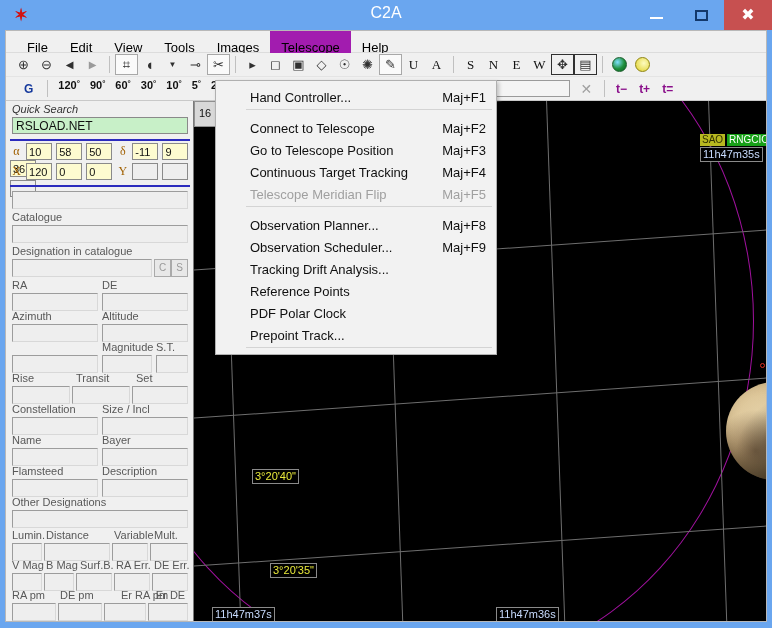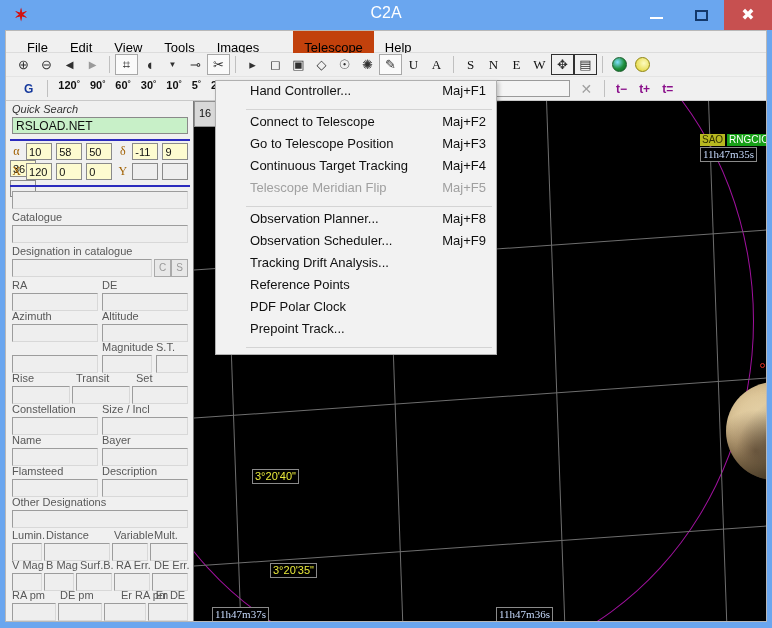--- a/index.html
+++ b/index.html
@@ -56,21 +56,21 @@
     position: absolute; left: 0; top: 0; width: 762px; height: 22px;
     background: #f0f0f0;
     border-bottom: 1px solid #dcdcdc;
     display: flex; align-items: stretch;
     padding-left: 10px;
   }
   .menu-item {
     padding: 16px 11px; display: flex; align-items: center;
     font-size: 13px; color: #000; cursor: default;
   }
-  .menu-item.open { background: #c2410c; margin-left: 23px; }
+  .menu-item.open { background: #a21caf; }
 
   
   #toolbar1 {
     position: absolute; left: 0; top: 22px; width: 762px; height: 24px;
     background: #f0f0f0; display: flex; align-items: center;
     border-bottom: 1px solid #e4e4e4;
     padding-left: 6px; overflow: hidden;
   }
   #toolbar2 {
     position: absolute; left: 0; top: 46px; width: 762px; height: 24px;
@@ -153,21 +153,21 @@
     position: absolute; left: 188px; top: 70px; width: 22px; height: 26px;
     background: #d8d8d8; border: 1px solid #909090;
     font-size: 11px; color: #101010; text-align: center; line-height: 22px;
   }
   .grid-line { position: absolute; background: #6e6e6e; height: 1px; transform-origin: 0 0; }
   .glabel {
     position: absolute; font-size: 11px; color: #e8e83a; background: #000;
     border: 1px solid #8a8a8a; padding: 0 2px; line-height: 13px;
     font-family: "Liberation Sans", sans-serif; white-space: nowrap;
   }
-  .glabel.blue { color: #c8dcff; font-family: Liberation Serif, serif; }
+  .glabel.blue { color: #c8dcff; }
   #mars {
     position: absolute; left: 532px; top: 281px; width: 98px; height: 98px;
     border-radius: 50%;
     background:
       radial-gradient(circle at 78% 80%, rgba(0,0,0,0.62) 0%, rgba(0,0,0,0.30) 34%, rgba(0,0,0,0) 62%),
       radial-gradient(ellipse at 30% 70%, rgba(104,80,56,0.75) 0%, rgba(104,80,56,0) 42%),
       radial-gradient(ellipse at 62% 62%, rgba(92,70,50,0.60) 0%, rgba(92,70,50,0) 30%),
       radial-gradient(ellipse at 20% 36%, rgba(226,206,164,0.70) 0%, rgba(226,206,164,0) 46%),
       radial-gradient(circle at 38% 34%, #e5d2a8 0%, #d6bb8a 38%, #b99a68 68%, #8e7246 100%);
     box-shadow: inset -9px -9px 18px rgba(0,0,0,0.45);
@@ -189,21 +189,21 @@
   .magenta-arc { position: absolute; border: 1px solid #a0119e; border-radius: 50%; background: none; }
 
   
   #dropdown {
     position: absolute; left: 209px; top: 49px; width: 282px;
     background: #f2f2f2; border: 1px solid #b0b0b0;
     box-shadow: 2px 2px 4px rgba(0,0,0,0.22);
     padding: 2px 0; z-index: 50;
   }
   .dd-item {
-    display: flex; align-items: flex-start; height: 22px;
+    display: flex; align-items: flex-end; height: 22px;
     padding: 0 6px 0 34px; font-size: 13px; color: #101010; cursor: default;
   }
   .dd-item.disabled { color: #a0a0a0; }
   .dd-label { flex: 1 1 auto; }
   .dd-accel { flex: 0 0 auto; padding-right: 4px; }
   .dd-sep { height: 1px; background: #d4d4d4; margin: 4px 4px 4px 30px; }
 </style>
 </head>
 <body>
 

